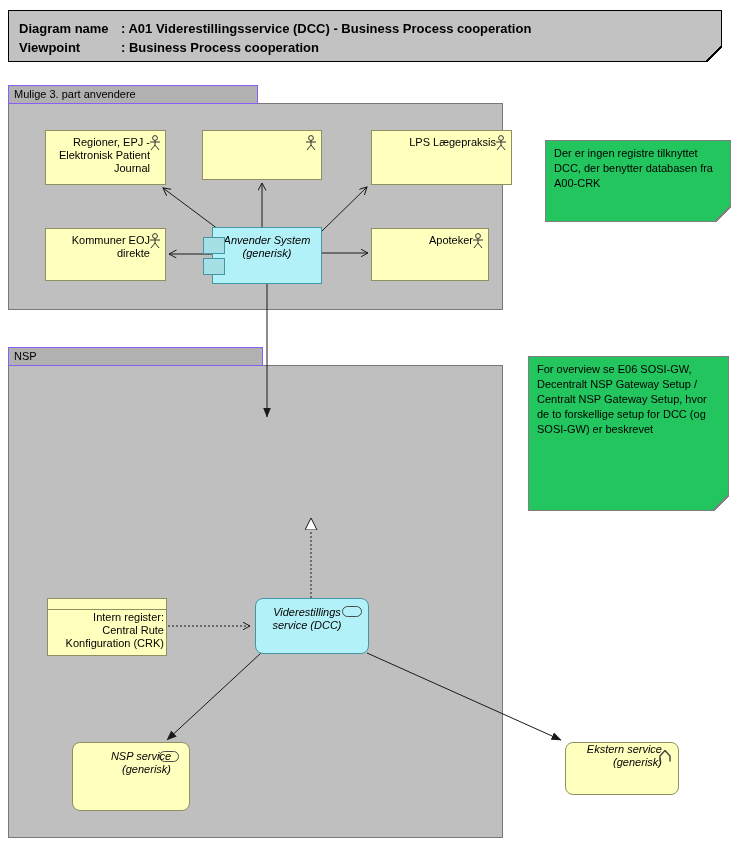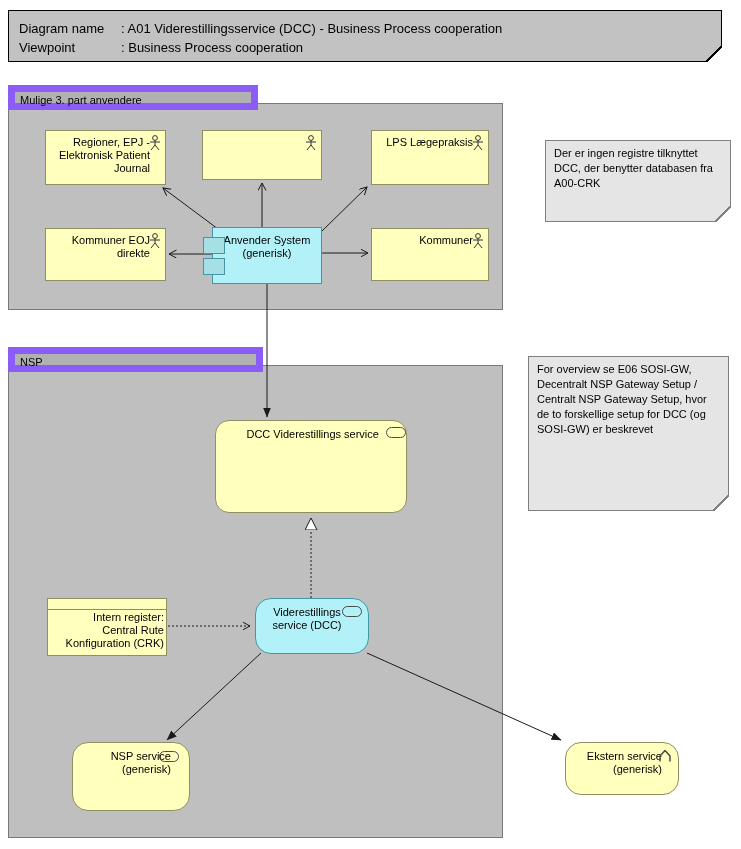--- a/index.html
+++ b/index.html
@@ -3,49 +3,49 @@
 <meta charset="utf-8">
 <style>
   html,body{margin:0;padding:0;background:#fff;}
   #canvas{position:relative;width:741px;height:849px;background:#fff;overflow:hidden;
           font-family:"Liberation Sans",sans-serif;color:#000;}
 
   .abs{position:absolute;box-sizing:border-box;}
 
   
   .title-note{background:#C2C2C2;border:1px solid #000;padding:8px 10px;z-index:3;
-              font-size:13px;font-weight:normal;line-height:19px;}
+              font-size:13px;font-weight:bold;line-height:19px;}
   .title-row .t-label{display:inline-block;width:102px;}
 
   
-  .group-tab{background:#B1B1B1;border:7px solid #8b5cf6;z-index:2;font-size:11px;
+  .group-tab{background:#B1B1B1;border:1px solid #8b5cf6;z-index:2;font-size:11px;
              padding:2px 0 9px 5px;text-align:left;}
   .group-body{background:#BFBFBF;border:1px solid #787878;z-index:1;}
 
   
   .node{z-index:10;font-size:11px;text-align:center;line-height:13px;}
   .yellow{background:#FFFFBE;border:1px solid #8F8F62;text-align:right;}
   .cyan{background:#B3F1F8;border:1px solid #4596A5;}
   .r14{border-radius:14px;}
-  .r12{border-radius:16px;}
+  .r12{border-radius:8px;font-style:italic;}
   .actor-box .lbl{display:block;padding:5px 15px 0 5px;}
   .plain-top .lbl{display:block;padding-top:6px;}
 
   .actor-icon{position:absolute;top:4px;right:4px;width:12px;height:16px;}
   .stadium{display:inline-block;width:18px;height:9px;border:1.5px solid #4a4a4a;
            border-radius:6px;background:transparent;vertical-align:middle;}
   .icon-tr{position:absolute;top:7px;right:6px;}
   .chev{position:absolute;top:4px;right:4px;width:18px;height:17px;}
 
   
   .comp-tab{position:absolute;left:-10px;width:20px;height:15px;background:#A5E0E7;
             border:1px solid #4596A5;}
 
   
-  .note{background:#e5e5e5;border:1px solid #7F7F7F;text-align:left;padding:5px 8px;
+  .note{background:#22c55e;border:1px solid #7F7F7F;text-align:left;padding:5px 8px;
         font-size:11px;line-height:15px;z-index:3;}
   .fold{position:absolute;right:-1px;bottom:-1px;width:16px;height:16px;
         background:linear-gradient(to bottom right,rgba(0,0,0,0) 46%,#808080 46%,#808080 56%,#fff 56%);}
 
   
   .obj-header{height:10px;border-bottom:1px solid #8F8F62;}
 
   svg.overlay{position:absolute;left:0;top:0;z-index:5;pointer-events:none;}
 </style>
 </head>
@@ -111,21 +111,21 @@
   <div class="abs node yellow actor-box" style="left:202px;top:130px;width:120px;height:50px;">
     <svg class="actor-icon" viewBox="0 0 12 16">
       <circle cx="6" cy="3" r="2.4" fill="none" stroke="#333" stroke-width="1"></circle>
       <line x1="6" y1="5.4" x2="6" y2="10" stroke="#333" stroke-width="1"></line>
       <line x1="1" y1="7" x2="11" y2="7" stroke="#333" stroke-width="1"></line>
       <line x1="6" y1="10" x2="2" y2="15" stroke="#333" stroke-width="1"></line>
       <line x1="6" y1="10" x2="10" y2="15" stroke="#333" stroke-width="1"></line>
     </svg>
   </div>
 
-  <div class="abs node yellow actor-box" style="left:371px;top:130px;width:118px;height:55px;">
+  <div class="abs node yellow actor-box" style="left:371px;top:130px;width:141px;height:55px;">
     <svg class="actor-icon" viewBox="0 0 12 16">
       <circle cx="6" cy="3" r="2.4" fill="none" stroke="#333" stroke-width="1"></circle>
       <line x1="6" y1="5.4" x2="6" y2="10" stroke="#333" stroke-width="1"></line>
       <line x1="1" y1="7" x2="11" y2="7" stroke="#333" stroke-width="1"></line>
       <line x1="6" y1="10" x2="2" y2="15" stroke="#333" stroke-width="1"></line>
       <line x1="6" y1="10" x2="10" y2="15" stroke="#333" stroke-width="1"></line>
     </svg>
     <span class="lbl">LPS Lægepraksis</span>
   </div>
 
@@ -141,38 +141,34 @@
   </div>
 
   <div class="abs node yellow actor-box" style="left:371px;top:228px;width:118px;height:53px;">
     <svg class="actor-icon" viewBox="0 0 12 16">
       <circle cx="6" cy="3" r="2.4" fill="none" stroke="#333" stroke-width="1"></circle>
       <line x1="6" y1="5.4" x2="6" y2="10" stroke="#333" stroke-width="1"></line>
       <line x1="1" y1="7" x2="11" y2="7" stroke="#333" stroke-width="1"></line>
       <line x1="6" y1="10" x2="2" y2="15" stroke="#333" stroke-width="1"></line>
       <line x1="6" y1="10" x2="10" y2="15" stroke="#333" stroke-width="1"></line>
     </svg>
-    <span class="lbl">Kommuner</span>
+    <span class="lbl">Apoteker</span>
   </div>
 
-  <div class="abs node cyan plain-top" style="left:212px;top:227px;width:110px;height:57px;">
+  <div class="abs node cyan plain-top" style="left:212px;top:227px;width:110px;height:57px;font-style:italic;">
     <div class="comp-tab" style="top:9px;"></div>
     <div class="comp-tab" style="top:30px;"></div>
     <span class="lbl">Anvender System (generisk)</span>
   </div>
 
   <div class="abs note" style="left:545px;top:140px;width:186px;height:82px;">
     <span>Der er ingen registre tilknyttet DCC, der benytter databasen fra A00-CRK</span>
     <div class="fold"></div>
   </div>
 
-  <div class="abs node yellow r14" style="left:215px;top:420px;width:192px;height:93px;">
-    <span class="lbl" style="display:inline-block;padding-top:7px;">DCC Viderestillings service</span>
-    <span class="stadium" style="margin-left:4px;margin-top:6px;vertical-align:top;display:inline-block;"></span>
-  </div>
 
   <div class="abs note" style="left:528px;top:356px;width:201px;height:155px;">
     <span>For overview se E06 SOSI-GW, Decentralt NSP Gateway Setup / Centralt NSP Gateway Setup, hvor de to forskellige setup for DCC (og SOSI-GW) er beskrevet</span>
     <div class="fold"></div>
   </div>
 
   <div class="abs node yellow" style="left:47px;top:598px;width:120px;height:58px;overflow:hidden;">
     <div class="obj-header"></div>
     <span class="lbl" style="display:block;padding:1px 2px 0 16px;">Intern register: Central Rute Konfiguration (CRK)</span>
   </div>
@@ -184,16 +180,16 @@
 
   <div class="abs node yellow r12" style="left:47px;top:742px;width:118px;height:69px;margin-left:25px;">
     <span class="stadium icon-tr" style="right:10px;top:8px;"></span>
     <span class="lbl" style="display:block;padding:7px 18px 0 8px;">NSP service (generisk)</span>
   </div>
 
   <div class="abs node yellow r12" style="left:565px;top:742px;width:114px;height:53px;">
     <svg class="chev" viewBox="0 0 18 17">
       <path d="M4,14 L4,9 L9,3.5 L14,9 L14,14" fill="none" stroke="#4a4a4a" stroke-width="1.5" stroke-linejoin="round" stroke-linecap="round"></path>
     </svg>
-    <span class="lbl" style="display:block;padding:7px 16px 0 4px;">Ekstern service (generisk)</span>
+    <span class="lbl" style="display:block;padding:0 16px 0 4px;">Ekstern service (generisk)</span>
   </div>
 
 </div>
 
 </body></html>

